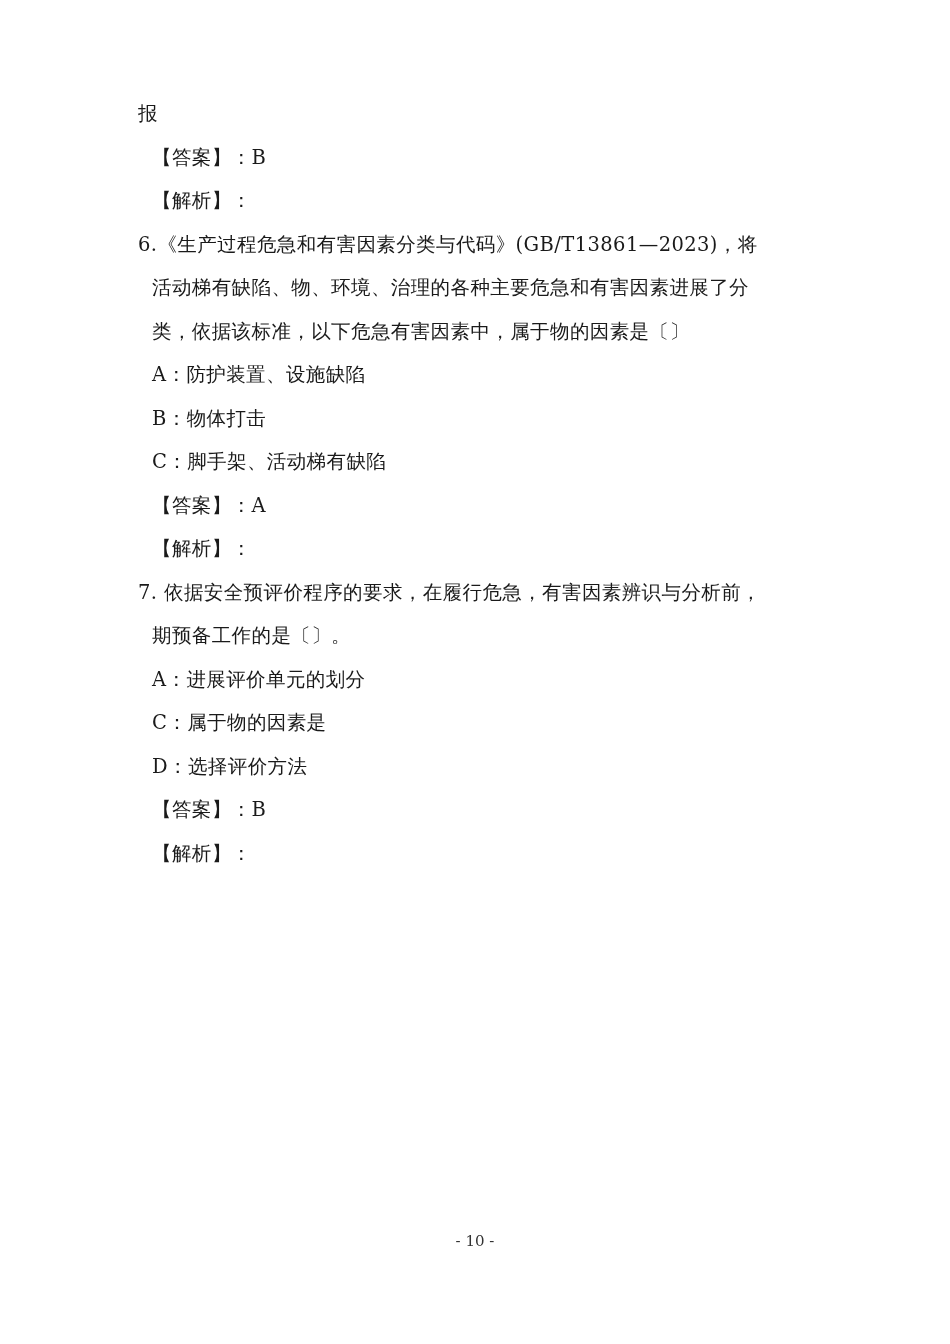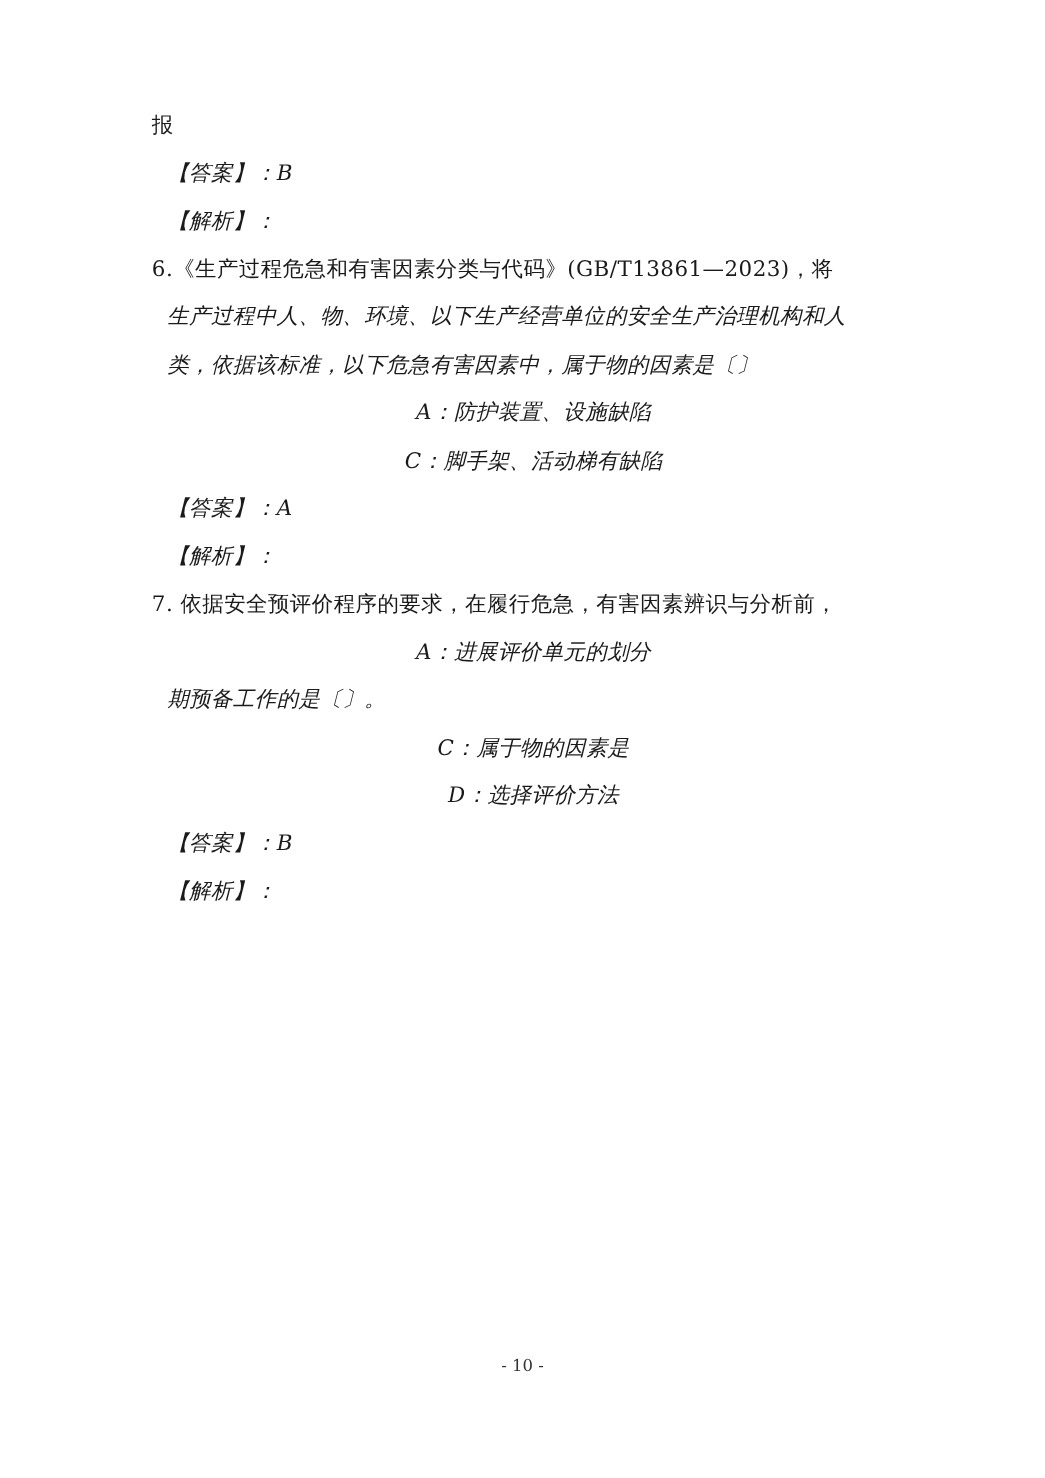--- a/index.html
+++ b/index.html
@@ -28,25 +28,23 @@
     line-height: 43.5px;
     letter-spacing: 0.4px;
     white-space: pre-wrap;
     color: #1a1a1a;
   }
   .para {
     margin: 0;
   }
   .opt {
     padding-left: 2px;
-    text-align: center;
   }
   .hang {
     padding-left: 14px;
-    font-style: italic;
   }
   .footer {
     position: absolute;
     left: 0;
     top: 1232px;
     width: 950px;
     text-align: center;
     font-size: 15px;
     color: #333333;
     font-family: "DejaVu Serif", "Liberation Serif", serif;
@@ -56,33 +54,34 @@
 <body>
 
 <div class="page">
 
   <div class="content">
     <p class="line para">报</p>
     <p class="line para hang">【答案】：B</p>
     <p class="line para hang">【解析】：</p>
 
     <p class="line para">6.《生产过程危急和有害因素分类与代码》(GB/T13861—2023)，将</p>
-    <p class="line para hang">生产过程中人、物、环境、以下生产经营单位的安全生产治理机构和人</p>
+    <p class="line para hang">活动梯有缺陷、物、环境、治理的各种主要危急和有害因素进展了分</p>
     <p class="line para hang">类，依据该标准，以下危急有害因素中，属于物的因素是〔〕</p>
 
     <p class="line para hang opt">A：防护装置、设施缺陷</p>
+    <p class="line para hang opt">B：物体打击</p>
     <p class="line para hang opt">C：脚手架、活动梯有缺陷</p>
 
     <p class="line para hang">【答案】：A</p>
     <p class="line para hang">【解析】：</p>
 
     <p class="line para">7. 依据安全预评价程序的要求，在履行危急，有害因素辨识与分析前，</p>
+    <p class="line para hang">期预备工作的是〔〕。</p>
+
     <p class="line para hang opt">A：进展评价单元的划分</p>
-
-    <p class="line para hang">期预备工作的是〔〕。</p>
     <p class="line para hang opt">C：属于物的因素是</p>
     <p class="line para hang opt">D：选择评价方法</p>
 
     <p class="line para hang">【答案】：B</p>
     <p class="line para hang">【解析】：</p>
 
   </div>
 
   <div class="footer">- 10 -</div>
 

